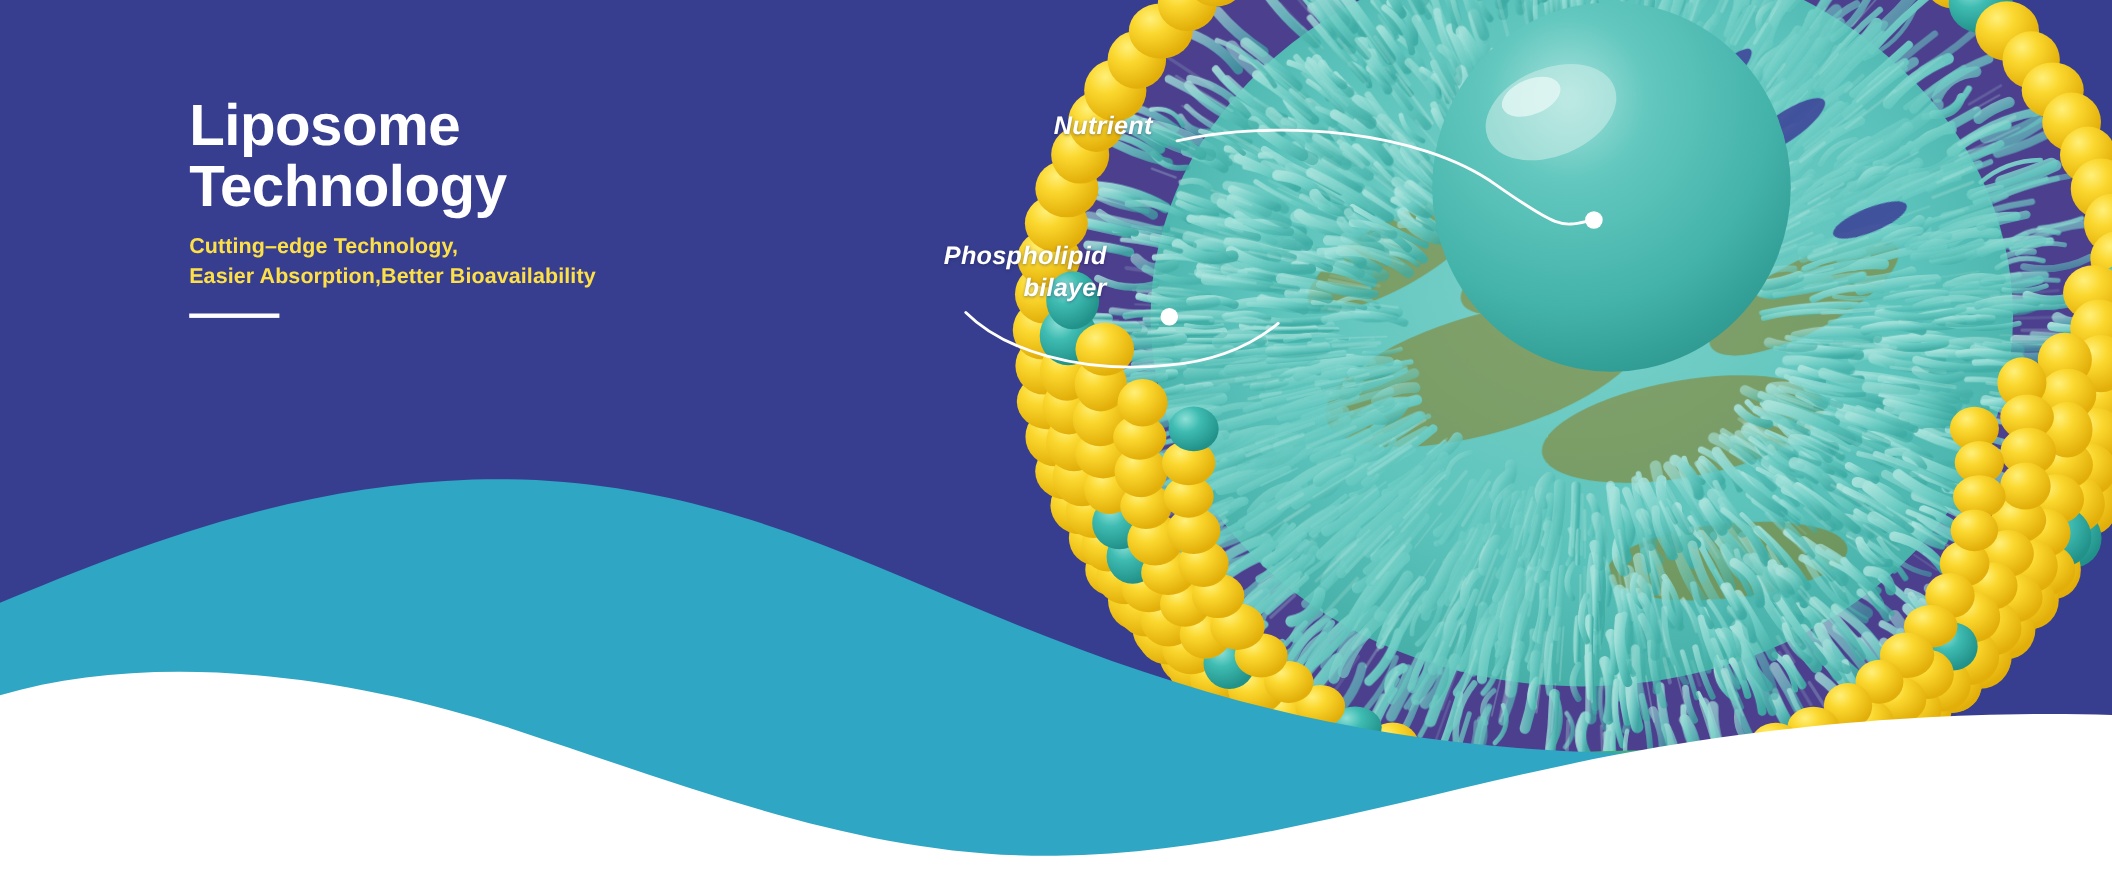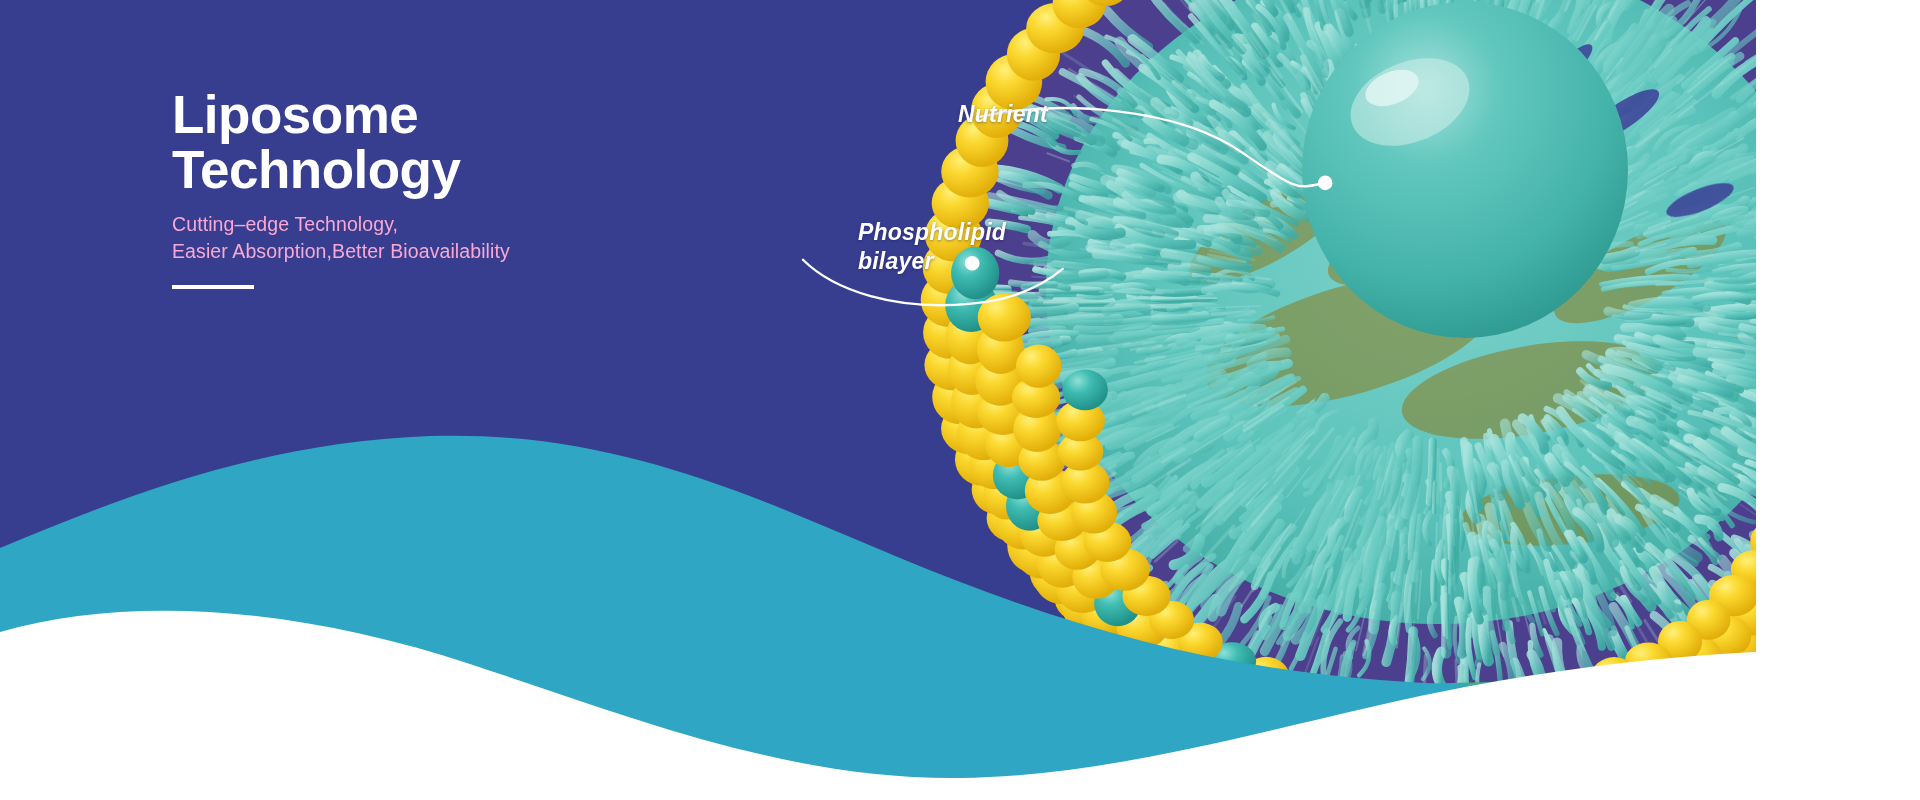--- a/index.html
+++ b/index.html
@@ -3,21 +3,21 @@
 <meta charset="utf-8">
 <title>Liposome Technology Banner</title>
 <style>
   html, body {
     margin: 0;
     padding: 0;
     background: #ffffff;
   }
   #banner {
     position: relative;
-    width: 1756px;
+    width: 1920px;
     height: 800px;
     overflow: hidden;
     background: #383E8F;
     font-family: "Liberation Sans", sans-serif;
     -webkit-font-smoothing: antialiased;
   }
 
   
   .bg-base {
     position: absolute;
@@ -53,23 +53,23 @@
     margin: 0;
     color: #ffffff;
     font-size: 53px;
     font-weight: 700;
     line-height: 1.03;
     letter-spacing: -0.5px;
     white-space: pre-line;
   }
   .subtitle {
     margin: 14px 0 0 0;
-    color: #f9a8d4;
+    color: #fde047;
     font-size: 19.5px;
-    font-weight: 400;
+    font-weight: 700;
     line-height: 1.37;
     letter-spacing: 0.1px;
   }
   .sub-line { display: block; }
   .rule {
     margin-top: 20px;
     width: 82px;
     height: 4px;
     background: #ffffff;
   }
@@ -78,20 +78,21 @@
   .callout {
     position: absolute;
     color: #ffffff;
     font-size: 23px;
     font-weight: 700;
     font-style: italic;
     line-height: 1.25;
     letter-spacing: 0.2px;
     white-space: pre-line;
     text-shadow: 0 1px 3px rgba(20,24,80,0.45);
+    text-align: right;
   }
   .callout--nutrient {
     left: 1175px;
     top: 123px;
   }
   .callout--bilayer {
     left: 1048px;
     top: 268px;
   }
   .leaders {

